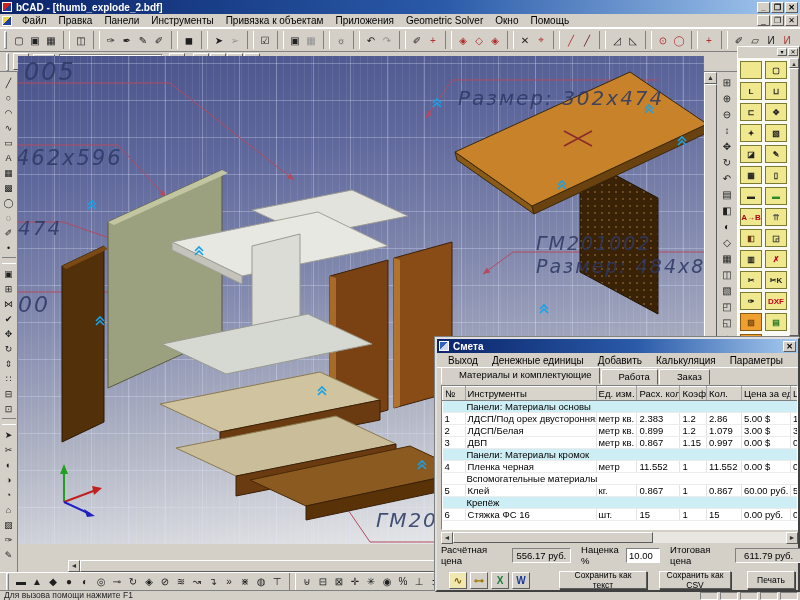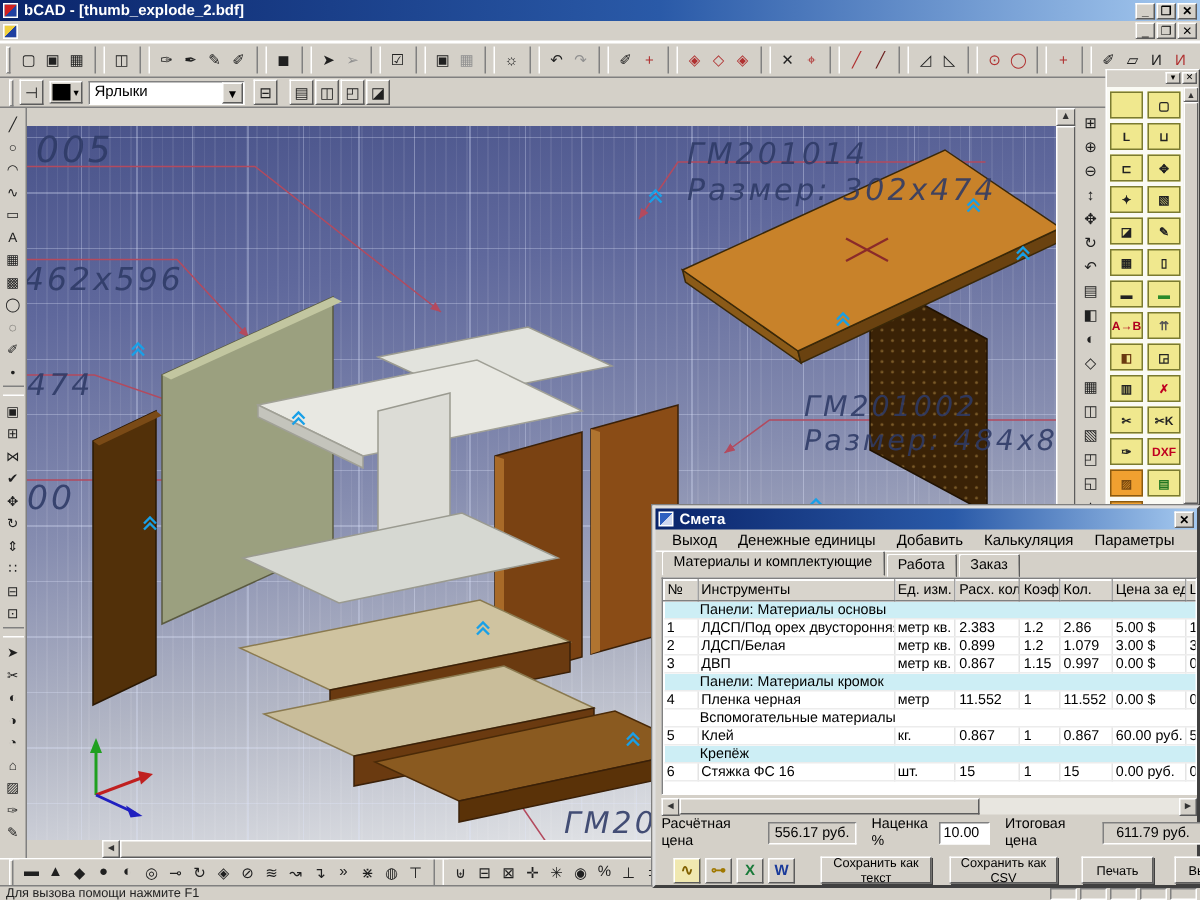--- a/index.html
+++ b/index.html
@@ -40,21 +40,21 @@
     line-height:14px;border:1px solid;border-color:#fff #5c5c5c #5c5c5c #fff;}
   
   .ltb{position:absolute;left:0;top:72px;width:18px;height:500px;background:#d4d0c8;
     display:flex;flex-direction:column;align-items:center;padding-top:3px;border-right:1px solid #808080;}
   .ltb .tbtn{width:15px;height:15px;font-size:9px;}
   .vsep{height:7px;width:14px;border-top:1px solid #808080;border-bottom:1px solid #fff;margin:2px 0;}
   .viewstrip{position:absolute;left:717px;top:72px;width:20px;height:493px;background:#d4d0c8;
     display:flex;flex-direction:column;align-items:center;padding-top:2px;}
   .viewstrip .tbtn{width:17px;height:16px;font-size:10px;}
   
-  .canvas{position:absolute;left:18px;top:84px;width:686px;height:488px;overflow:hidden;
+  .canvas{position:absolute;left:18px;top:56px;width:686px;height:488px;overflow:hidden;
     background:
       repeating-linear-gradient(90deg,transparent 0 36px,rgba(225,232,255,.30) 36px 37px),
       repeating-linear-gradient(0deg,transparent 0 36px,rgba(225,232,255,.30) 36px 37px),
       repeating-linear-gradient(90deg,transparent 0 6px,rgba(255,255,255,.07) 6px 7px),
       linear-gradient(172deg,#49538a 0%,#5f689c 22%,#868db0 48%,#b2b6c5 70%,#dddfe3 90%,#f0f1f1 100%);}
   .cadlbl{position:absolute;color:#2e3a66;font-family:"DejaVu Sans",sans-serif;font-style:italic;
     letter-spacing:2px;white-space:nowrap;opacity:.88;}
   svg{position:absolute;left:0;top:0;}
   
   .hscroll{position:absolute;left:68px;top:560px;width:636px;height:12px;background:#e8e6e0;
@@ -88,21 +88,21 @@
   .seg{position:absolute;top:1px;height:8px;width:18px;border:1px solid;border-color:#808080 #fff #fff #808080;}
   
   .dlg{position:absolute;left:435px;top:337px;width:365px;height:255px;background:#d4d0c8;z-index:20;
     border:2px solid;border-color:#dfdfdf #404040 #404040 #dfdfdf;box-shadow:-1px -1px 0 #808080;}
   .dlg-title{height:14px;background:linear-gradient(90deg,#0a246a 0%,#2a5aa8 55%,#a6caf0 100%);
     color:#fff;font-size:10px;font-weight:bold;display:flex;align-items:center;padding:0 2px;}
   .dlg-title .app-ico{background:linear-gradient(135deg,#3060c0 50%,#d0d8f0 50%);}
   .dlg-menu{height:15px;display:flex;align-items:center;font-size:10px;padding-left:4px;border-bottom:1px solid #fff;}
   .dlg-menu .menu-item{padding:0 7px;}
   .tabs{height:16px;display:flex;align-items:flex-end;padding:2px 4px 0 4px;}
-  .tab{font-size:9.5px;padding:1px 7px 2px 7px;background:#d4d0c8;border:1px solid;
+  .tab{font-size:9.5px;padding:1px 7px 2px 17px;background:#d4d0c8;border:1px solid;
     border-color:#fff #5c5c5c #d4d0c8 #fff;border-radius:2px 2px 0 0;margin-right:1px;position:relative;top:1px;color:#000;}
   .tab.active{background:#d4d0c8;border-bottom-color:#d4d0c8;padding-bottom:3px;top:0;font-weight:normal;}
   .tablewrap{position:absolute;left:4px;top:46px;width:357px;height:145px;background:#fff;
     border:1px solid;border-color:#808080 #fff #fff #808080;overflow:hidden;}
   table{border-collapse:collapse;table-layout:fixed;width:390px;font-size:9.5px;}
   th{background:#d8d4cc;border-right:1px solid #a0a0a0;border-bottom:1px solid #808080;
      border-top:1px solid #fff;border-left:1px solid #fff;font-weight:normal;text-align:left;
      padding:1px 2px;height:13px;white-space:nowrap;overflow:hidden;}
   td{border-right:1px solid #e4e4e4;border-bottom:1px solid #ececec;padding:0 2px;height:11px;
      white-space:nowrap;overflow:hidden;color:#000;}
@@ -137,20 +137,31 @@
     <span>bCAD - [thumb_explode_2.bdf]</span>
     <span class="winbtns" id="app-winbtns">
         <span class="wbtn">_</span>
         <span class="wbtn">❐</span>
         <span class="wbtn">✕</span>
       </span>
   </div>
 
   <div class="menubar">
     <span class="app-ico" style="background:linear-gradient(135deg,#f0d040 50%,#2040a0 50%);"></span>
+    <span id="main-menu" style="display:flex;">
+        <span class="menu-item">Файл</span>
+        <span class="menu-item">Правка</span>
+        <span class="menu-item">Панели</span>
+        <span class="menu-item">Инструменты</span>
+        <span class="menu-item">Привязка к объектам</span>
+        <span class="menu-item">Приложения</span>
+        <span class="menu-item">Geometric Solver</span>
+        <span class="menu-item">Окно</span>
+        <span class="menu-item">Помощь</span>
+      </span>
     <span class="winbtns" id="doc-winbtns">
         <span class="wbtn">_</span>
         <span class="wbtn">❐</span>
         <span class="wbtn">✕</span>
       </span>
   </div>
 
   <div class="tb1">
     <span class="grip"></span>
     <span id="tb1-icons" style="display:flex;align-items:center;">
@@ -347,21 +358,20 @@
           <polygon points="74,430 76,439 84,432" fill="#c02020" stroke="none"></polygon>
         <path d="M46,446 L72,458" stroke="#2020c0"></path>
           <polygon points="66,453 69,461 77,460" fill="#2020c0" stroke="none"></polygon>
       </g>
     </svg>
 
     <div class="cadlbl" style="left:6px;top:2px;font-size:24px;">005</div>
     <div class="cadlbl" style="left:-2px;top:90px;font-size:21px;">462x596</div>
     <div class="cadlbl" style="left:0px;top:160px;font-size:20px;">474</div>
     <div class="cadlbl" style="left:0px;top:236px;font-size:22px;">00</div>
-    <div class="cadlbl" style="left:440px;top:6px;font-size:20px;">ГМ201014</div>
     <div class="cadlbl" style="left:440px;top:30px;font-size:20px;">Размер:  302x474</div>
     <div class="cadlbl" style="left:518px;top:176px;font-size:19px;">ГМ201002</div>
     <div class="cadlbl" style="left:518px;top:199px;font-size:19px;">Размер:  484x8</div>
     <div class="cadlbl" style="left:358px;top:452px;font-size:20px;">ГМ20</div>
   </div>
 
   <div class="corner-fill"></div>
   <div class="hscroll">
     <span class="sbtn">◄</span>
     <span class="hthumb"></span>
@@ -620,20 +630,20 @@
       <span style="margin-left:10px;">Наценка %</span>
       <input class="markup-input" value="10.00" style="">
       <span style="margin-left:10px;">Итоговая цена</span>
       <span class="valbox" style="width:72px;margin-left:6px;">611.79 руб.</span>
     </div>
     <div class="dlg-buttons" id="est-buttons">
         <span class="ibtn chart" style="color: rgb(128, 96, 0);">∿</span>
         <span class="ibtn" style="color: rgb(160, 120, 0);">⊶</span>
         <span class="ibtn" style="color: rgb(26, 122, 58);">X</span>
         <span class="ibtn" style="color: rgb(26, 58, 154);">W</span>
-        <button class="tbutton" style="width: 74px; margin-left: 14px;">Сохранить как текст</button>
+        <button class="tbutton" style="width: 88px; margin-left: 26px;">Сохранить как текст</button>
         <button class="tbutton" style="width: 72px; margin-left: 12px;">Сохранить как CSV</button>
         <button class="tbutton" style="width: 48px; margin-left: 16px;">Печать</button>
         <button class="tbutton" style="width: 44px; margin-left: 14px;">Выход</button>
       </div>
   </div>
 
 </div>
 
 </body></html>

